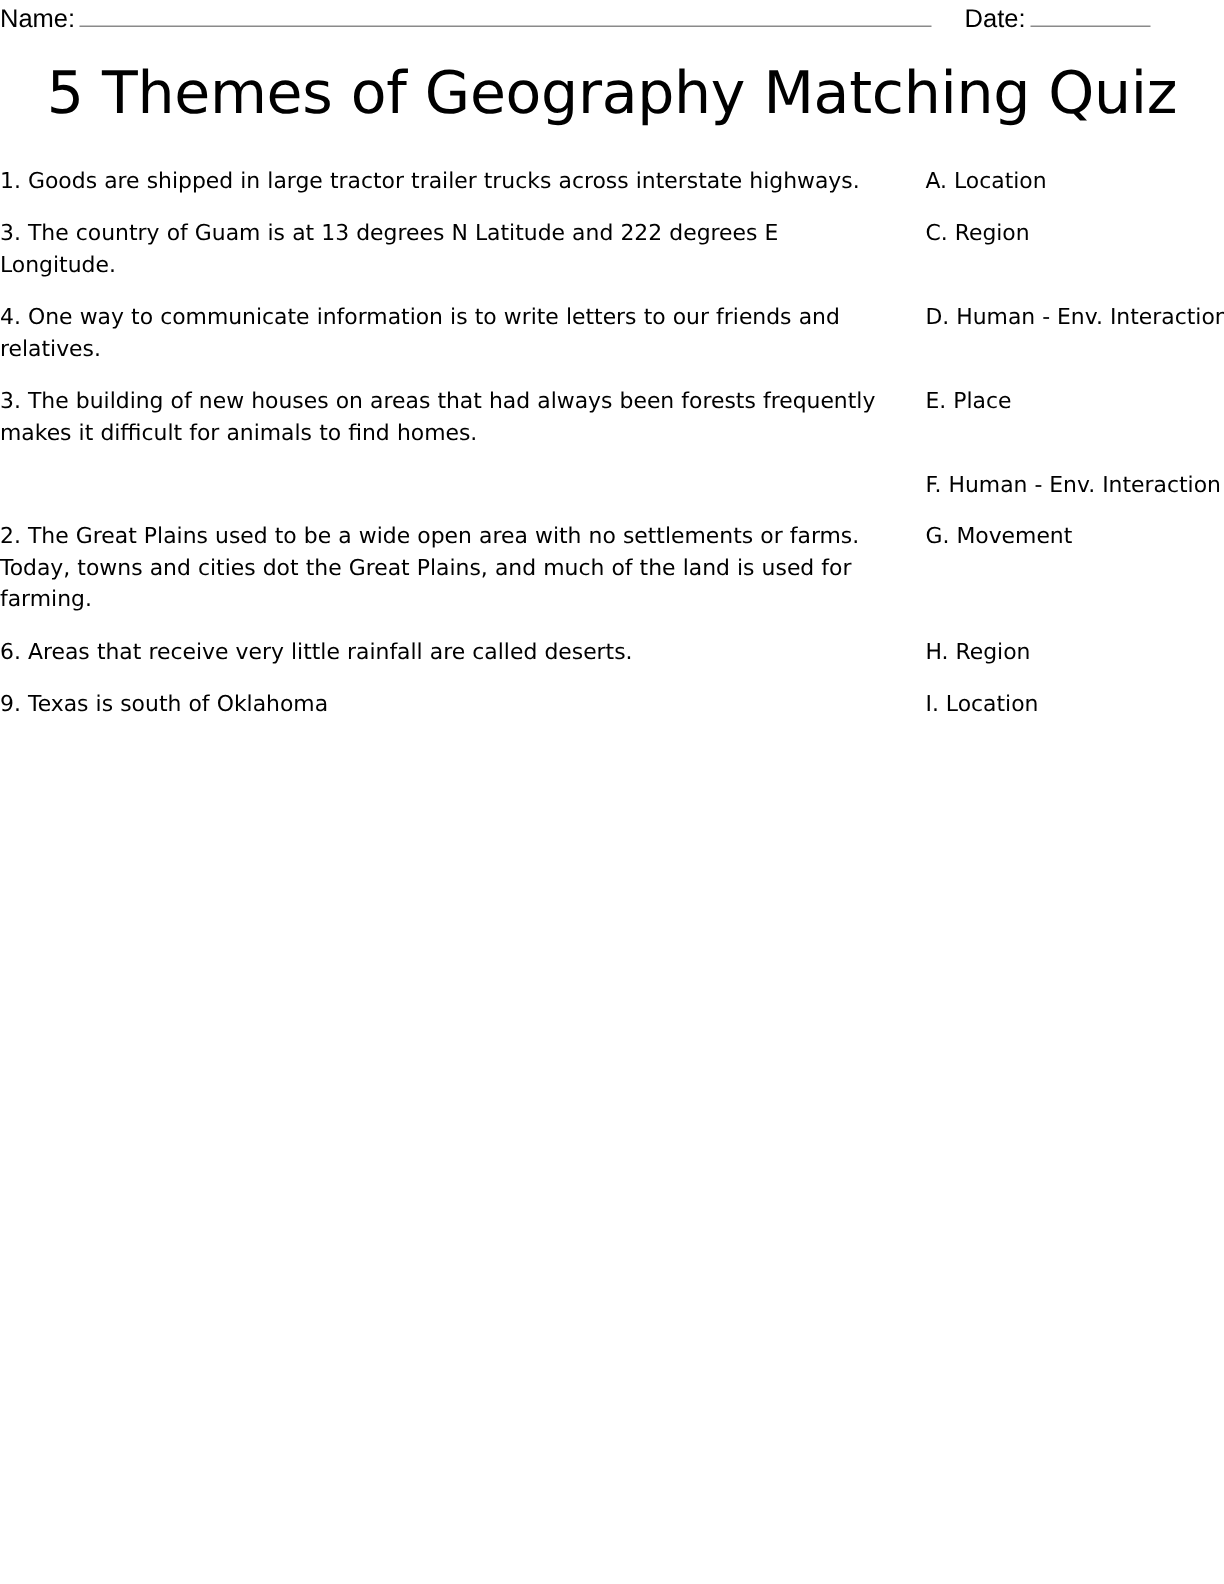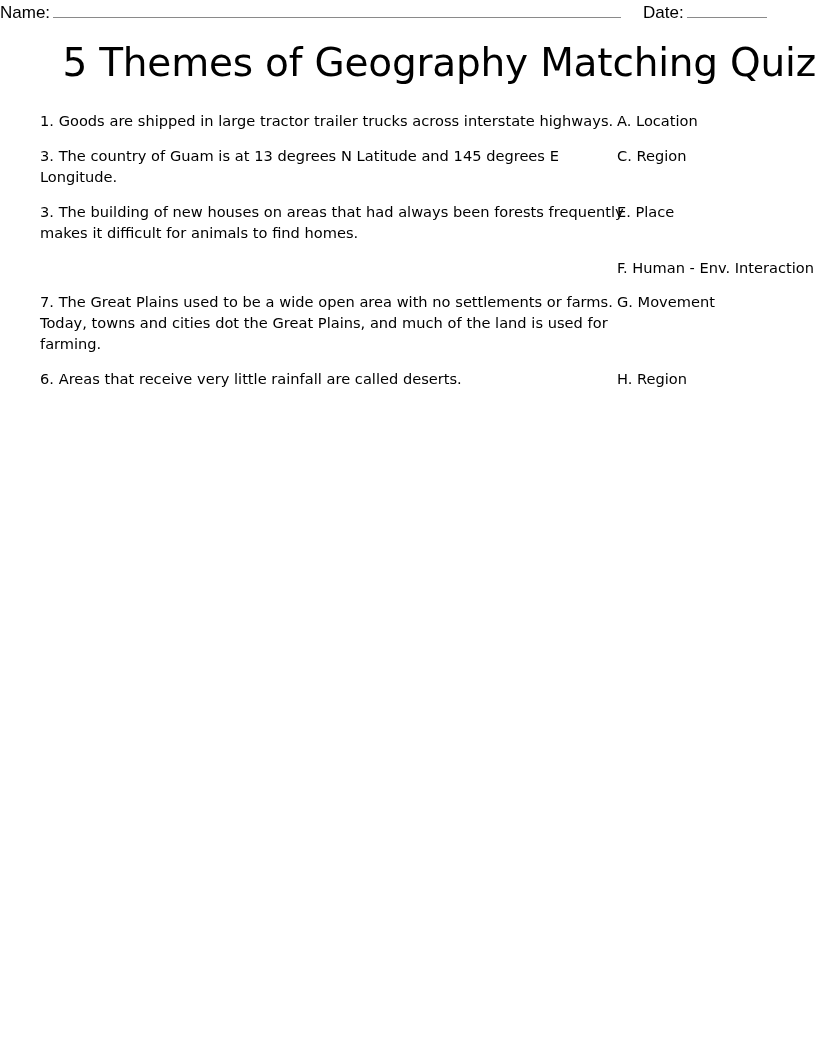--- a/index.html
+++ b/index.html
@@ -52,21 +52,21 @@
   .rule-name { width: 568px; }
   .rule-date { width: 80px; }
   .gap-date { display: inline-block; width: 20px; }
 
   
   .title {
     position: absolute;
     left: 0;
     top: 38px;
     width: 816px;
-    text-align: right;
+    text-align: center;
     font-family: "DejaVu Sans", sans-serif;
     font-size: 39px;
     font-weight: 400;
     line-height: 50px;
     letter-spacing: -0.2px;
     white-space: nowrap;
   }
 
   
   .quiz {
@@ -82,21 +82,20 @@
     min-height: 20px;
   }
   .q {
     width: 600px;
     font-size: 14.6px;
     line-height: 21px;
     color: #000;
     text-align: left;
     white-space: normal;
     word-spacing: 0.1px;
-    padding-left: 40px;
   }
   .a {
     position: absolute;
     left: 617px;
     top: 0;
     width: 210px;
     font-size: 14.6px;
     line-height: 21px;
     color: #000;
     white-space: nowrap;
@@ -115,40 +114,48 @@
 
   <div class="quiz">
 
     <div class="row">
       <div class="q">1. Goods are shipped in large tractor trailer trucks across interstate highways.</div>
       <div class="a">A. Location</div>
     </div>
 
 
     <div class="row">
-      <div class="q">3. The country of Guam is at 13 degrees N Latitude and 145 degrees E Longitude.</div>
+      <div class="q">3. The country of Guam is at 13 degrees N Latitude and 222 degrees E Longitude.</div>
       <div class="a">C. Region</div>
     </div>
 
+    <div class="row">
+      <div class="q">4. One way to communicate information is to write letters to our friends and relatives.</div>
+      <div class="a">D. Human - Env. Interaction</div>
+    </div>
 
     <div class="row">
       <div class="q">3. The building of new houses on areas that had always been forests frequently makes it difficult for animals to find homes.</div>
       <div class="a">E. Place</div>
     </div>
 
     <div class="row">
       <div class="a">F. Human - Env. Interaction</div>
     </div>
 
     <div class="row">
-      <div class="q">7. The Great Plains used to be a wide open area with no settlements or farms. Today, towns and cities dot the Great Plains, and much of the land is used for farming.</div>
+      <div class="q">2. The Great Plains used to be a wide open area with no settlements or farms. Today, towns and cities dot the Great Plains, and much of the land is used for farming.</div>
       <div class="a">G. Movement</div>
     </div>
 
     <div class="row">
       <div class="q">6. Areas that receive very little rainfall are called deserts.</div>
       <div class="a">H. Region</div>
     </div>
 
+    <div class="row">
+      <div class="q">9. Texas is south of Oklahoma</div>
+      <div class="a">I. Location</div>
+    </div>
 
 
   </div>
 </div>
 
 </body></html>

